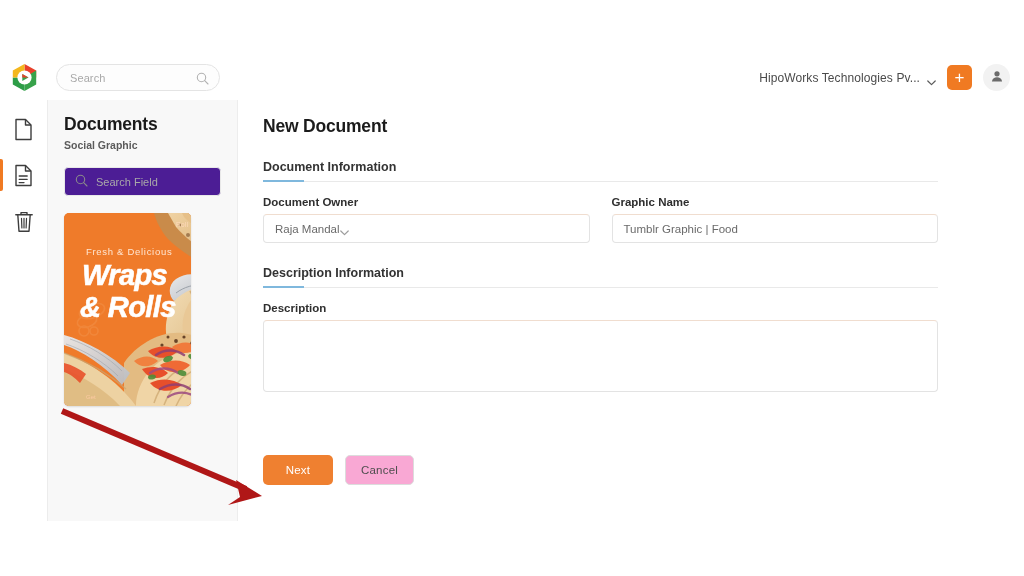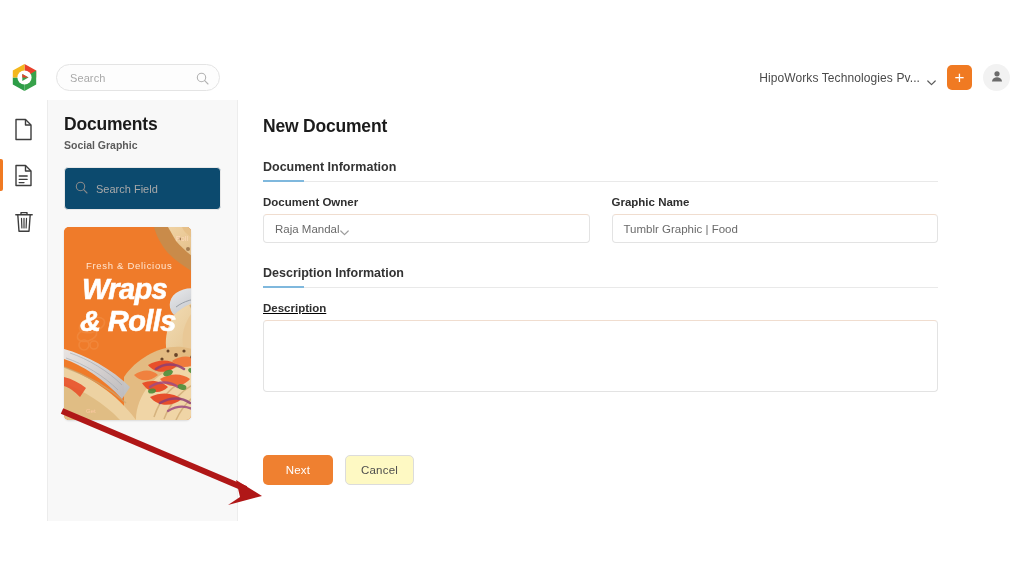--- a/index.html
+++ b/index.html
@@ -98,22 +98,22 @@
     border-right: 1px solid #ededed;
     padding: 14px 16px 0 16px;
   }
   .docs-title {
     font-size: 17.5px; font-weight: bold; color: #1b1b1b; letter-spacing: -.2px;
   }
   .docs-sub {
     font-size: 10.5px; color: #5b5b5b; margin-top: 4px; font-weight: 600;
   }
   .docs-search {
-    margin-top: 16px; height: 43px;
-    background: #0c4a6e; border: 1px solid #e8e8e8; border-radius: 4px;
+    margin-top: 16px; height: 29px;
+    background: #4c1d95; border: 1px solid #e8e8e8; border-radius: 4px;
     display: flex; align-items: center; gap: 8px; padding: 0 10px;
   }
   .docs-search .ph { font-size: 11px; color: #a9a9a9; }
 
   .thumb {
     margin-top: 17px;
     width: 127px; height: 193px;
     border-radius: 5px; overflow: hidden;
     position: relative;
     background: #ef7b2a;
@@ -169,21 +169,21 @@
   }
   .btn {
     height: 30px; border-radius: 5px;
     display: flex; align-items: center; justify-content: center;
     font-size: 11.5px; cursor: pointer; letter-spacing: .2px; text-align: center;
   }
   .btn-primary {
     width: 70px; background: #ef8030; color: #ffffff;
   }
   .btn-secondary {
-    width: 69px; background: #fef9c3; color: #4e4e4e;
+    width: 69px; background: #f9a8d4; color: #4e4e4e;
     border: 1px solid #dcdcdc;
   }
 
   
   .arrow-layer {
     position: absolute; left: 0; top: 0; width: 1024px; height: 576px;
     pointer-events: none;
   }
 </style>
 </head>
@@ -440,21 +440,21 @@
               <div class="control">
                 <span>Tumblr Graphic | Food</span>
               </div>
             </div>
           </div>
         </div>
 
         <div class="section">
           <div class="section-head">Description Information</div>
 
-          <div style="margin-top:14px;text-decoration:underline;">
+          <div style="margin-top:14px;">
             <div class="field-label">Description</div>
             <div class="textarea"></div>
           </div>
         </div>
 
         <div class="actions">
           <div class="btn btn-primary">
             <span>Next</span>
           </div>
           <div class="btn btn-secondary">

